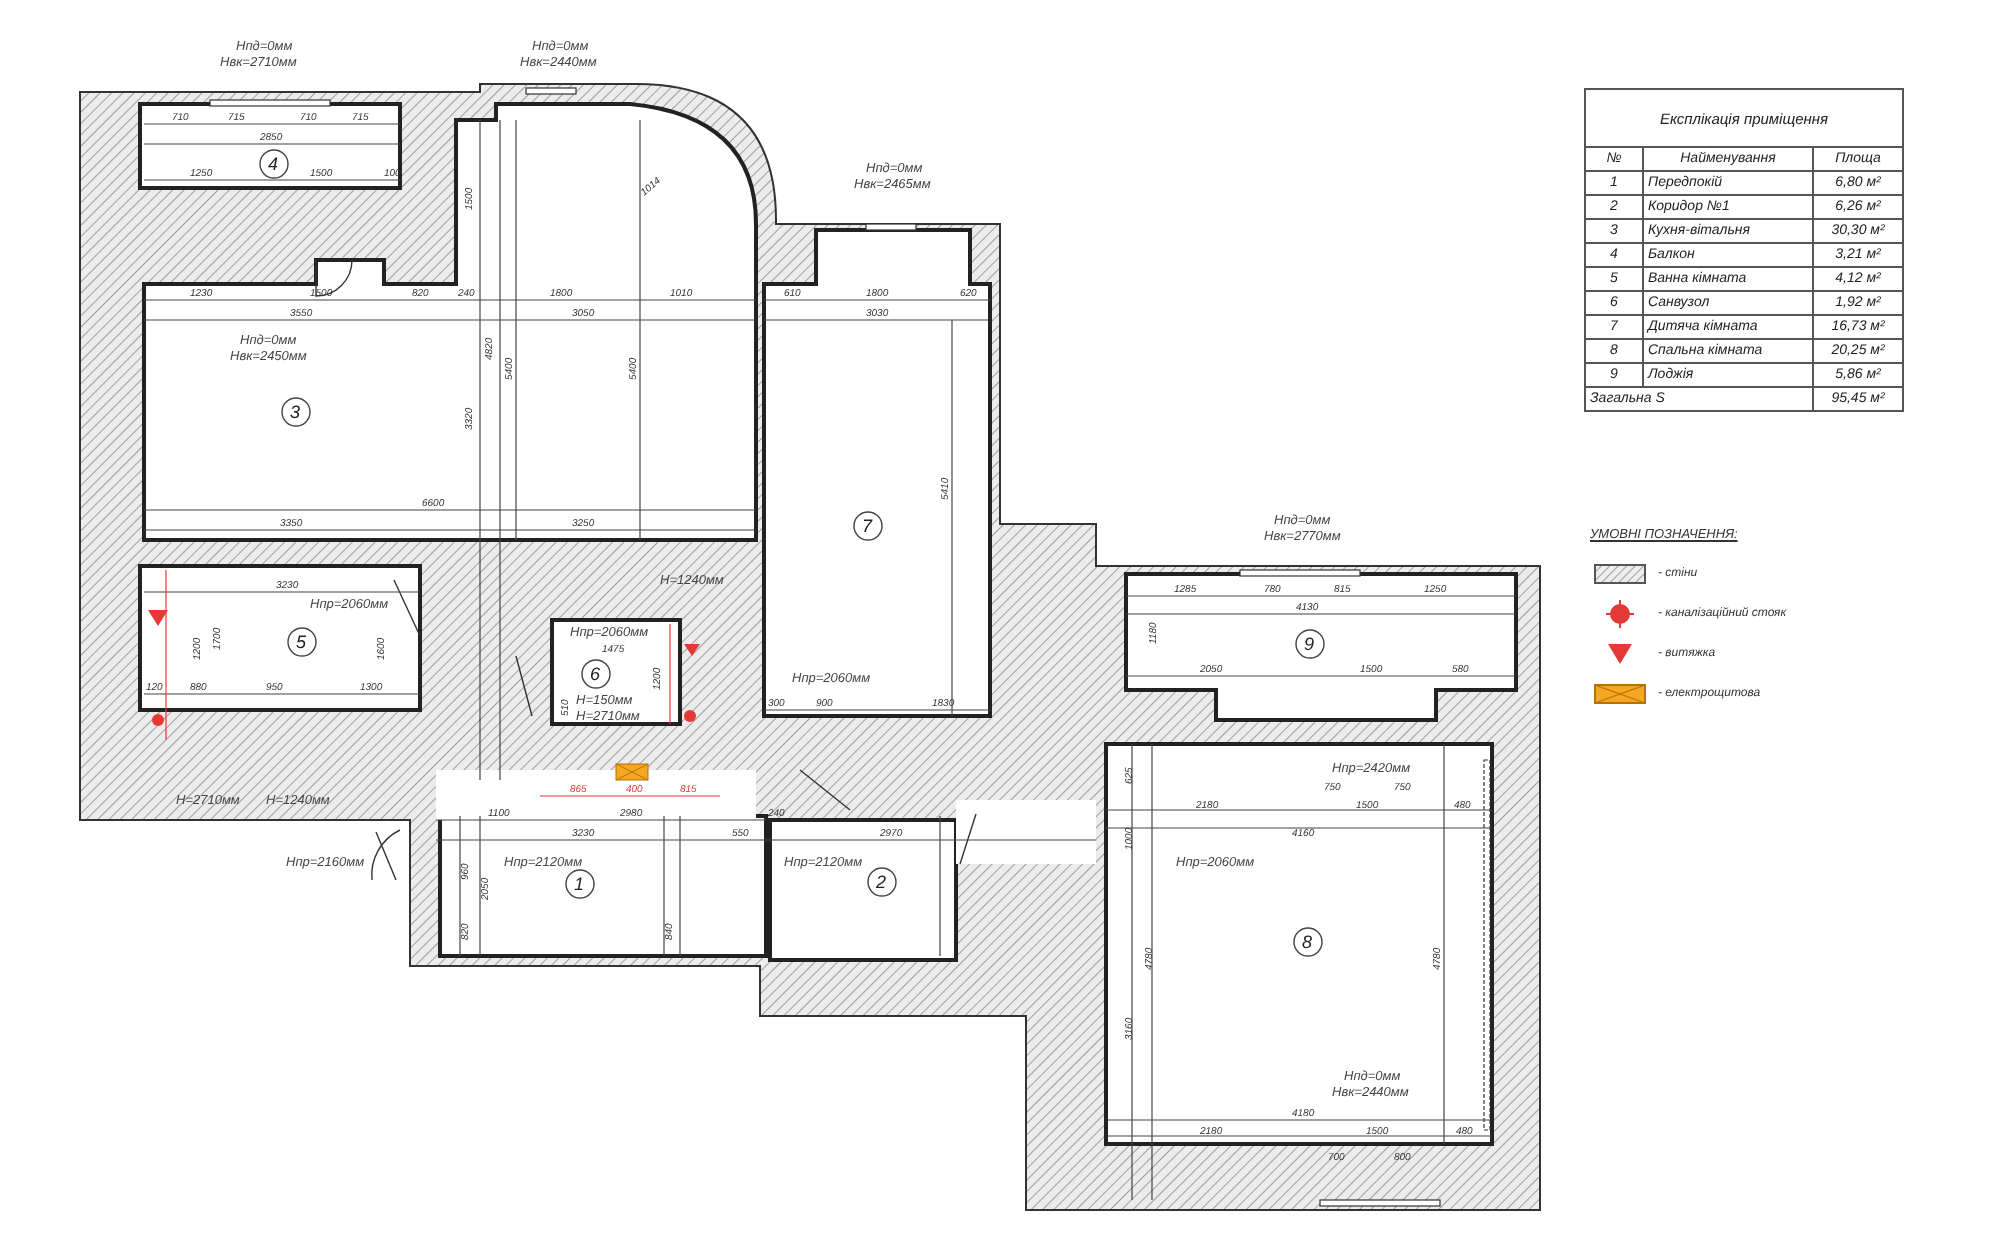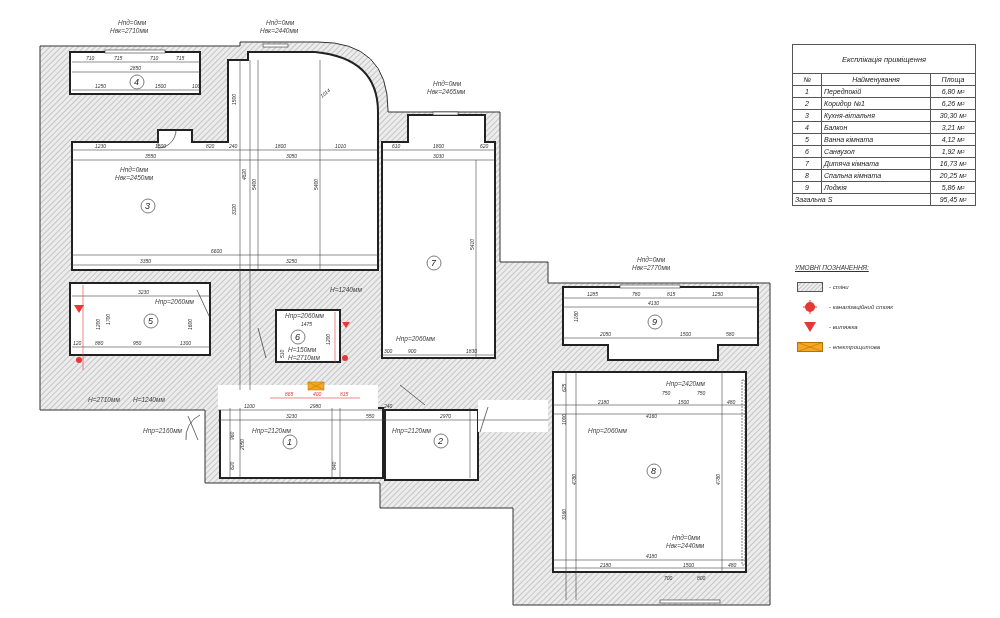--- a/index.html
+++ b/index.html
@@ -10,21 +10,21 @@
   .room { fill:#fff; stroke:#222; stroke-width:2; }
   .dim { stroke:#444; stroke-width:0.6; fill:none; }
   .dimtxt { font-family:"Liberation Sans", sans-serif; font-size:5px; fill:#333; font-style:italic; }
   .lbl { font-family:"Liberation Sans", sans-serif; font-size:6.5px; fill:#444; font-style:italic; }
   .rnum { font-family:"Liberation Sans", sans-serif; font-size:9px; fill:#222; font-style:italic; }
   .circ { fill:#fff; stroke:#444; stroke-width:0.7; }
   .red { stroke:#e53935; stroke-width:0.6; fill:none; }
   .redtxt { font-family:"Liberation Sans", sans-serif; font-size:5px; fill:#e53935; font-style:italic; }
 
   
-  #expl { position:absolute; left:792px; top:44px; width:184px;
+  #expl { position:absolute; left:792px; top:44px; width:160px;
           border-collapse:collapse; font-size:7px; font-style:italic; color:#222; }
   #expl td, #expl th { border:1px solid #555; padding:0 2px; height:11px; font-weight:normal; }
   #expl .title { height:28px; text-align:center; font-size:7.5px; }
   #expl .c1 { width:24px; text-align:center; }
   #expl .c3 { width:40px; text-align:center; }
   
   #legend { position:absolute; left:795px; top:264px; width:150px; font-size:6px; font-style:italic; color:#333; }
   #legend .ttl { text-decoration:underline; font-size:6.5px; margin-bottom:6px; }
   #legend .row { display:flex; align-items:center; height:20px; }
   #legend .sym { width:30px; height:12px; display:flex; align-items:center; justify-content:center; margin-right:4px; }

